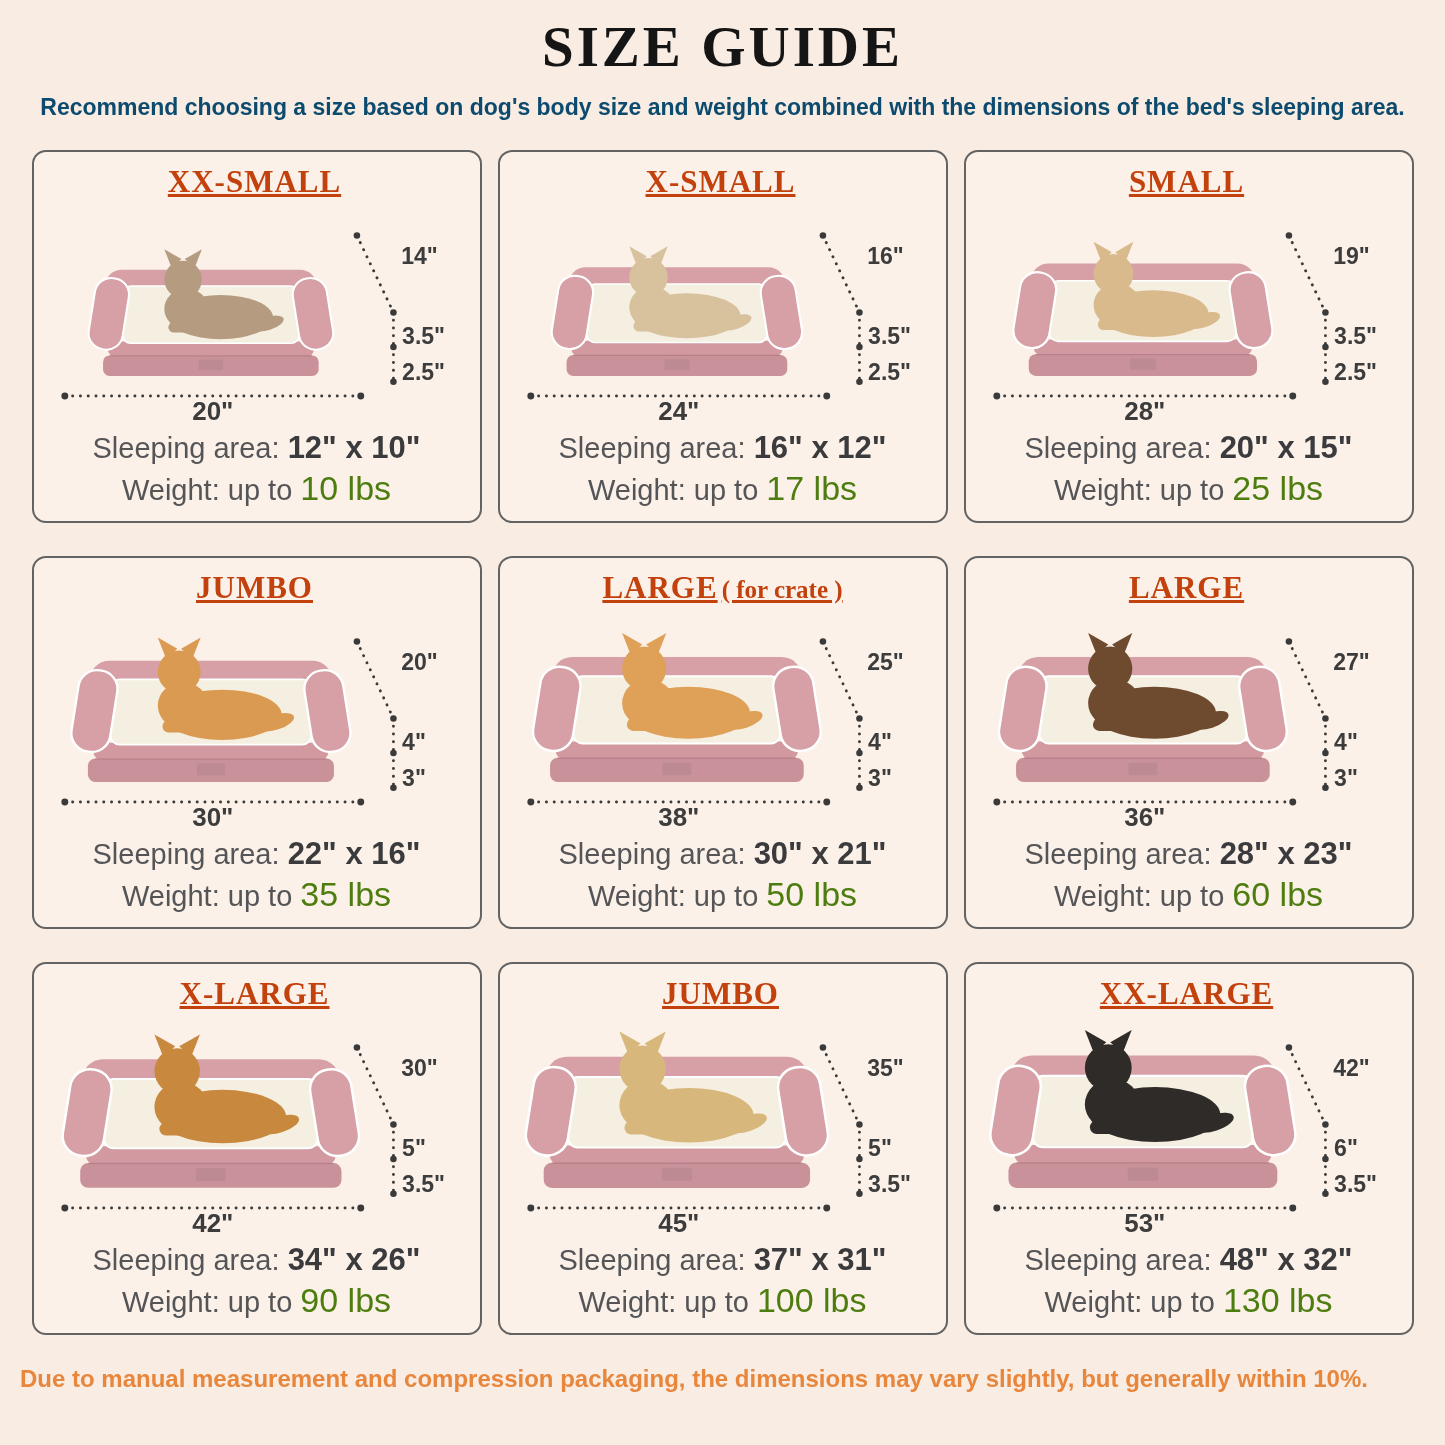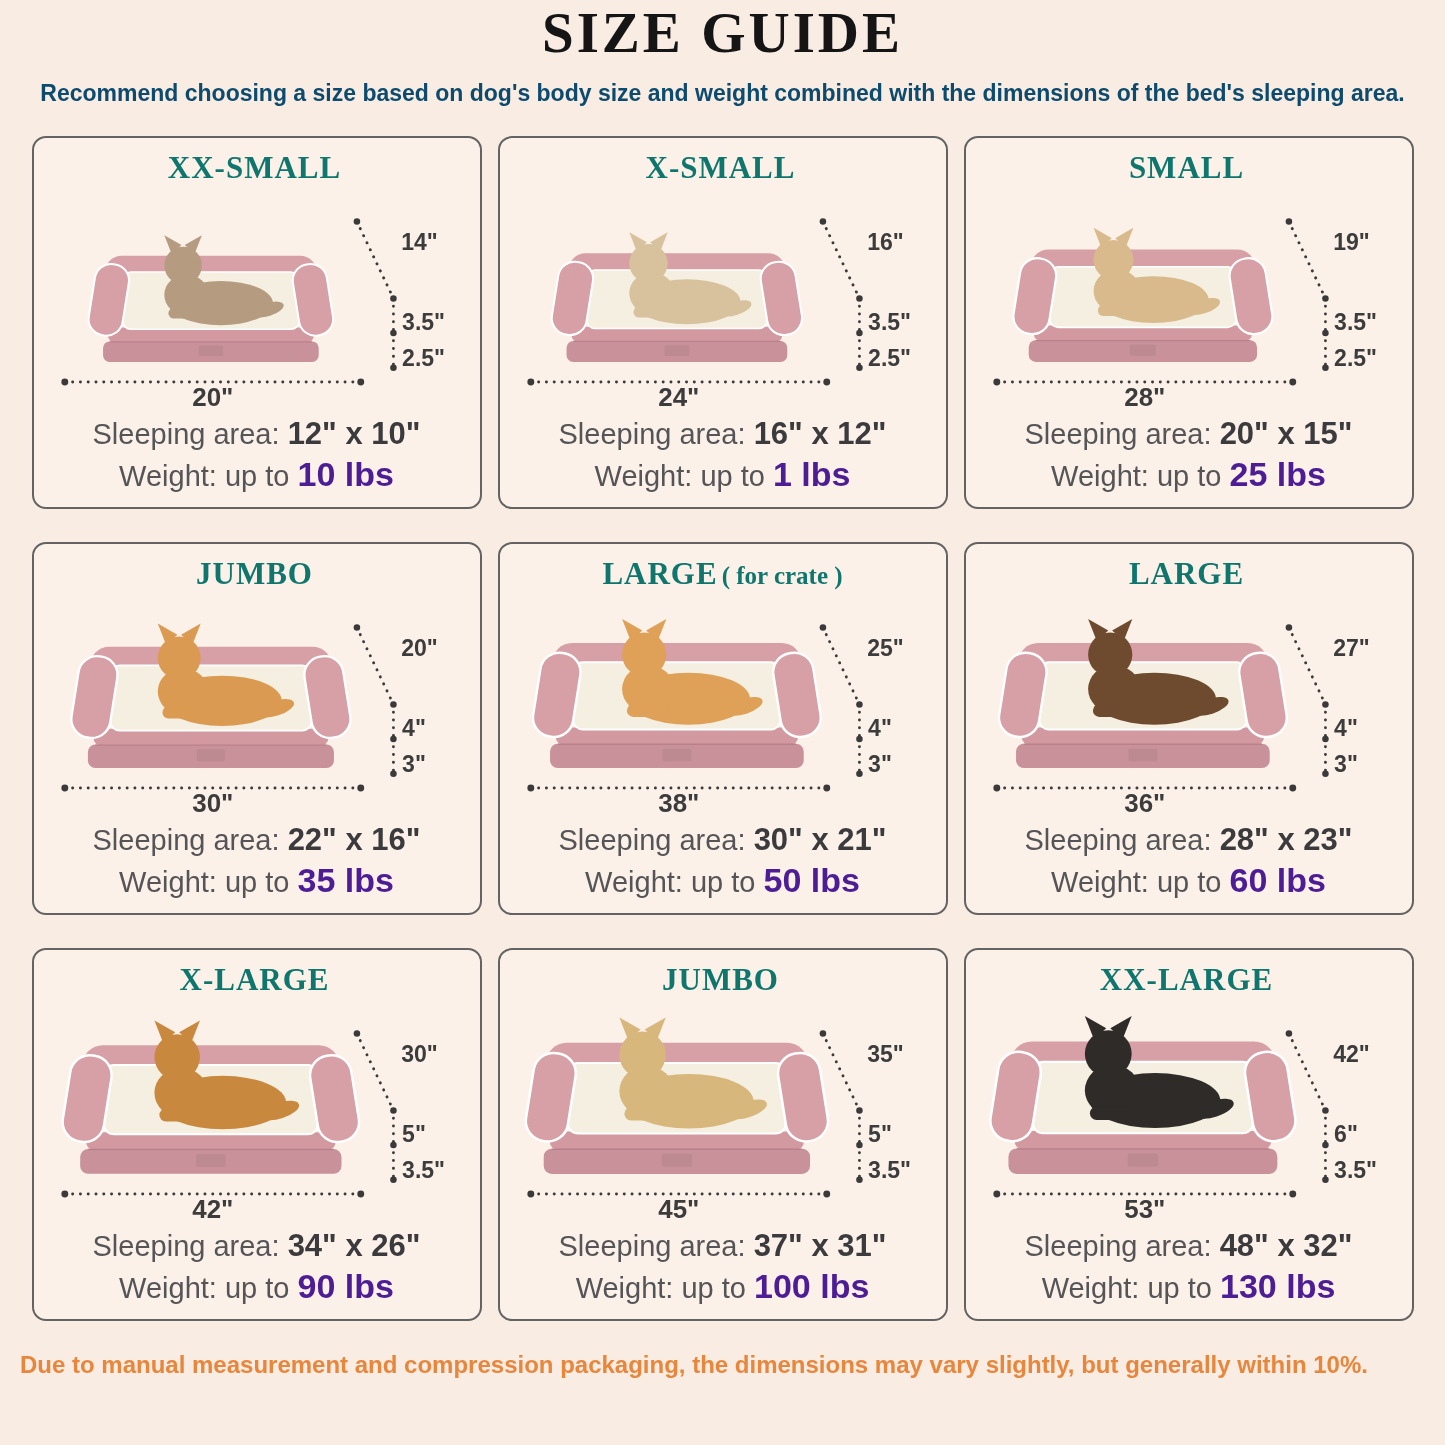--- a/index.html
+++ b/index.html
@@ -1,36 +1,36 @@
 <!DOCTYPE html>
 <html><head>
 <meta charset="utf-8">
 <style>
   html,body{margin:0;padding:0;background:#F8ECE3;}
   body{width:1445px;height:1445px;font-family:"Liberation Sans",sans-serif;-webkit-font-smoothing:antialiased;}
   .page{width:1445px;height:1445px;overflow:hidden;position:relative;}
-  .main-title{margin:0;text-align:center;font-family:"Liberation Serif",serif;
+  .main-title{margin:0;padding-top:14px;text-align:center;font-family:"Liberation Serif",serif;
     font-weight:700;font-size:57px;letter-spacing:3px;color:#151515;}
   .subtitle{margin:15px 30px 0;text-align:center;color:#0c4a6e;font-weight:700;font-size:23px;}
   .grid{margin-top:29px;display:grid;grid-template-columns:repeat(3,450px);grid-auto-rows:373px;
     gap:33px 16px;justify-content:center;}
   .card{box-sizing:border-box;border:2px solid #636363;border-radius:14px;background:#FBF1E9;
     display:flex;flex-direction:column;align-items:center;padding-top:12px;overflow:hidden;}
-  .card-title{font-family:"Liberation Serif",serif;font-weight:700;font-size:31px;color:#0f766e;
-    letter-spacing:1px;white-space:nowrap;}
+  .card-title{font-family:"Liberation Serif",serif;font-weight:700;font-size:31px;color:#c2410c;
+    letter-spacing:1px;white-space:nowrap;text-decoration:underline;}
   .size-suffix{font-size:25px;margin-left:4px;letter-spacing:0;}
   svg.illus{width:442px;height:221px;margin-top:1px;display:block;}
   .dim-text{font-family:"Liberation Sans",sans-serif;font-weight:700;font-size:24px;fill:#3C3C3C;}
   .dim-text-width{font-size:27px;}
   .dotted{stroke:#3A3A3A;stroke-width:3;stroke-dasharray:0.1 8;stroke-linecap:round;fill:none;}
   .enddot{fill:#3A3A3A;}
   .area-line{margin:8px 0 0;font-size:29px;color:#555558;}
   .area-line .val{color:#3B3B3E;font-weight:700;font-size:31px;}
   .weight-line{margin:3px 0 0;font-size:29px;color:#555558;}
-  .weight-line .wval{color:#4c1d95;font-weight:700;font-size:34px;}
+  .weight-line .wval{color:#4d7c0f;font-weight:400;font-size:34px;}
   .footer-note{margin:30px 20px 0;text-align:left;color:#E8863C;font-weight:700;font-size:24px;}
 </style>
 </head>
 <body>
 
 <div class="page">
 
   <h1 class="main-title">SIZE GUIDE</h1>
   <p class="subtitle">Recommend choosing a size based on dog's body size and weight combined with the dimensions of the bed's sleeping area.</p>
 
@@ -125,21 +125,21 @@
         <text class="dim-text" x="381" y="186">2.5"</text>
 
         <line class="dotted" x1="30" y1="203" x2="338" y2="203"></line>
         <circle class="enddot" cx="30" cy="203" r="3.6"></circle>
         <circle class="enddot" cx="338" cy="203" r="3.6"></circle>
         <text class="dim-text dim-text-width" x="184" y="228" text-anchor="middle">24"</text>
       </g>
     </svg>
 
     <p class="area-line"><span>Sleeping area:</span>&nbsp;<b class="val">16" x 12"</b></p>
-    <p class="weight-line"><span>Weight: up to</span>&nbsp;<b class="wval">1 lbs</b></p>
+    <p class="weight-line"><span>Weight: up to</span>&nbsp;<b class="wval">17 lbs</b></p>
   </div>
 
   <div class="card">
     <div class="card-title">
       <span class="size-name">SMALL</span><span class="size-suffix"></span>
     </div>
 
     <svg class="illus" viewBox="0 0 460 230">
       <g class="bed" transform="translate(18.2 18.2) scale(0.9)">
         <rect x="50" y="157" width="264" height="25" rx="8" fill="#C9929B"></rect>

